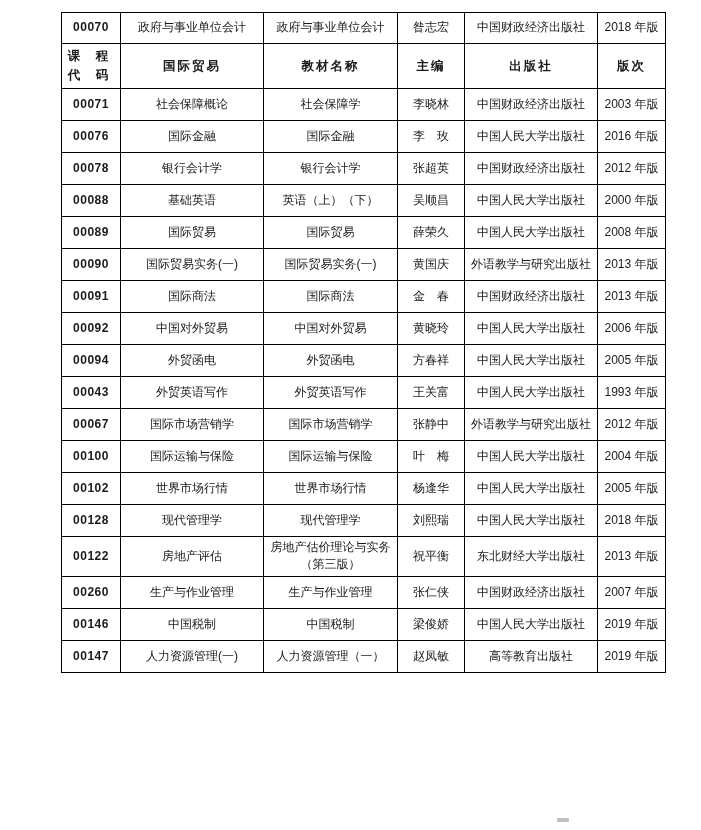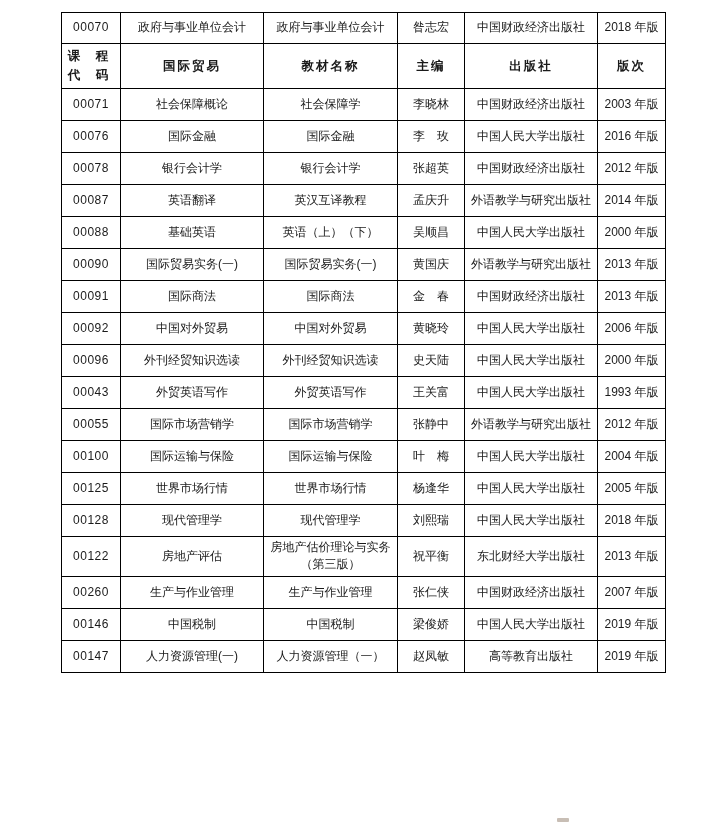--- a/index.html
+++ b/index.html
@@ -35,20 +35,21 @@
   tr.continuation-row td { height: 26px; }
   tr.header-row th {
     height: 40px;
     font-weight: bold;
     letter-spacing: 2px;
     font-size: 12.5px;
   }
   tr.data-row td { height: 27px; }
   .code-cell {
     letter-spacing: 0.5px;
+    font-weight: bold;
   }
   .header-code-line {
     display: block;
     line-height: 1.55;
     letter-spacing: 6px;
   }
   .page-artifact {
     position: absolute;
     left: 557px;
     top: 818px;
@@ -109,34 +110,34 @@
   </tr>
       <tr class="data-row">
     <td class="code-cell">00078</td>
     <td>银行会计学</td>
     <td>银行会计学</td>
     <td>张超英</td>
     <td>中国财政经济出版社</td>
     <td>2012 年版</td>
   </tr>
       <tr class="data-row">
-    <td class="code-cell">00087</td>
-    <td>英语翻译</td>
-    <td>英汉互译教程</td>
-    <td>孟庆升</td>
-    <td>外语教学与研究出版社</td>
-    <td>2014 年版</td>
-  </tr>
-      <tr class="data-row">
     <td class="code-cell">00088</td>
     <td>基础英语</td>
     <td>英语（上）（下）</td>
     <td>吴顺昌</td>
     <td>中国人民大学出版社</td>
     <td>2000 年版</td>
+  </tr>
+      <tr class="data-row">
+    <td class="code-cell">00089</td>
+    <td>国际贸易</td>
+    <td>国际贸易</td>
+    <td>薛荣久</td>
+    <td>中国人民大学出版社</td>
+    <td>2008 年版</td>
   </tr>
       <tr class="data-row">
     <td class="code-cell">00090</td>
     <td>国际贸易实务(一)</td>
     <td>国际贸易实务(一)</td>
     <td>黄国庆</td>
     <td>外语教学与研究出版社</td>
     <td>2013 年版</td>
   </tr>
       <tr class="data-row">
@@ -149,53 +150,53 @@
   </tr>
       <tr class="data-row">
     <td class="code-cell">00092</td>
     <td>中国对外贸易</td>
     <td>中国对外贸易</td>
     <td>黄晓玲</td>
     <td>中国人民大学出版社</td>
     <td>2006 年版</td>
   </tr>
       <tr class="data-row">
-    <td class="code-cell">00096</td>
-    <td>外刊经贸知识选读</td>
-    <td>外刊经贸知识选读</td>
-    <td>史天陆</td>
-    <td>中国人民大学出版社</td>
-    <td>2000 年版</td>
+    <td class="code-cell">00094</td>
+    <td>外贸函电</td>
+    <td>外贸函电</td>
+    <td>方春祥</td>
+    <td>中国人民大学出版社</td>
+    <td>2005 年版</td>
   </tr>
       <tr class="data-row">
     <td class="code-cell">00043</td>
     <td>外贸英语写作</td>
     <td>外贸英语写作</td>
     <td>王关富</td>
     <td>中国人民大学出版社</td>
     <td>1993 年版</td>
   </tr>
       <tr class="data-row">
-    <td class="code-cell">00055</td>
+    <td class="code-cell">00067</td>
     <td>国际市场营销学</td>
     <td>国际市场营销学</td>
     <td>张静中</td>
     <td>外语教学与研究出版社</td>
     <td>2012 年版</td>
   </tr>
       <tr class="data-row">
     <td class="code-cell">00100</td>
     <td>国际运输与保险</td>
     <td>国际运输与保险</td>
     <td>叶　梅</td>
     <td>中国人民大学出版社</td>
     <td>2004 年版</td>
   </tr>
       <tr class="data-row">
-    <td class="code-cell">00125</td>
+    <td class="code-cell">00102</td>
     <td>世界市场行情</td>
     <td>世界市场行情</td>
     <td>杨逢华</td>
     <td>中国人民大学出版社</td>
     <td>2005 年版</td>
   </tr>
       <tr class="data-row">
     <td class="code-cell">00128</td>
     <td>现代管理学</td>
     <td>现代管理学</td>

